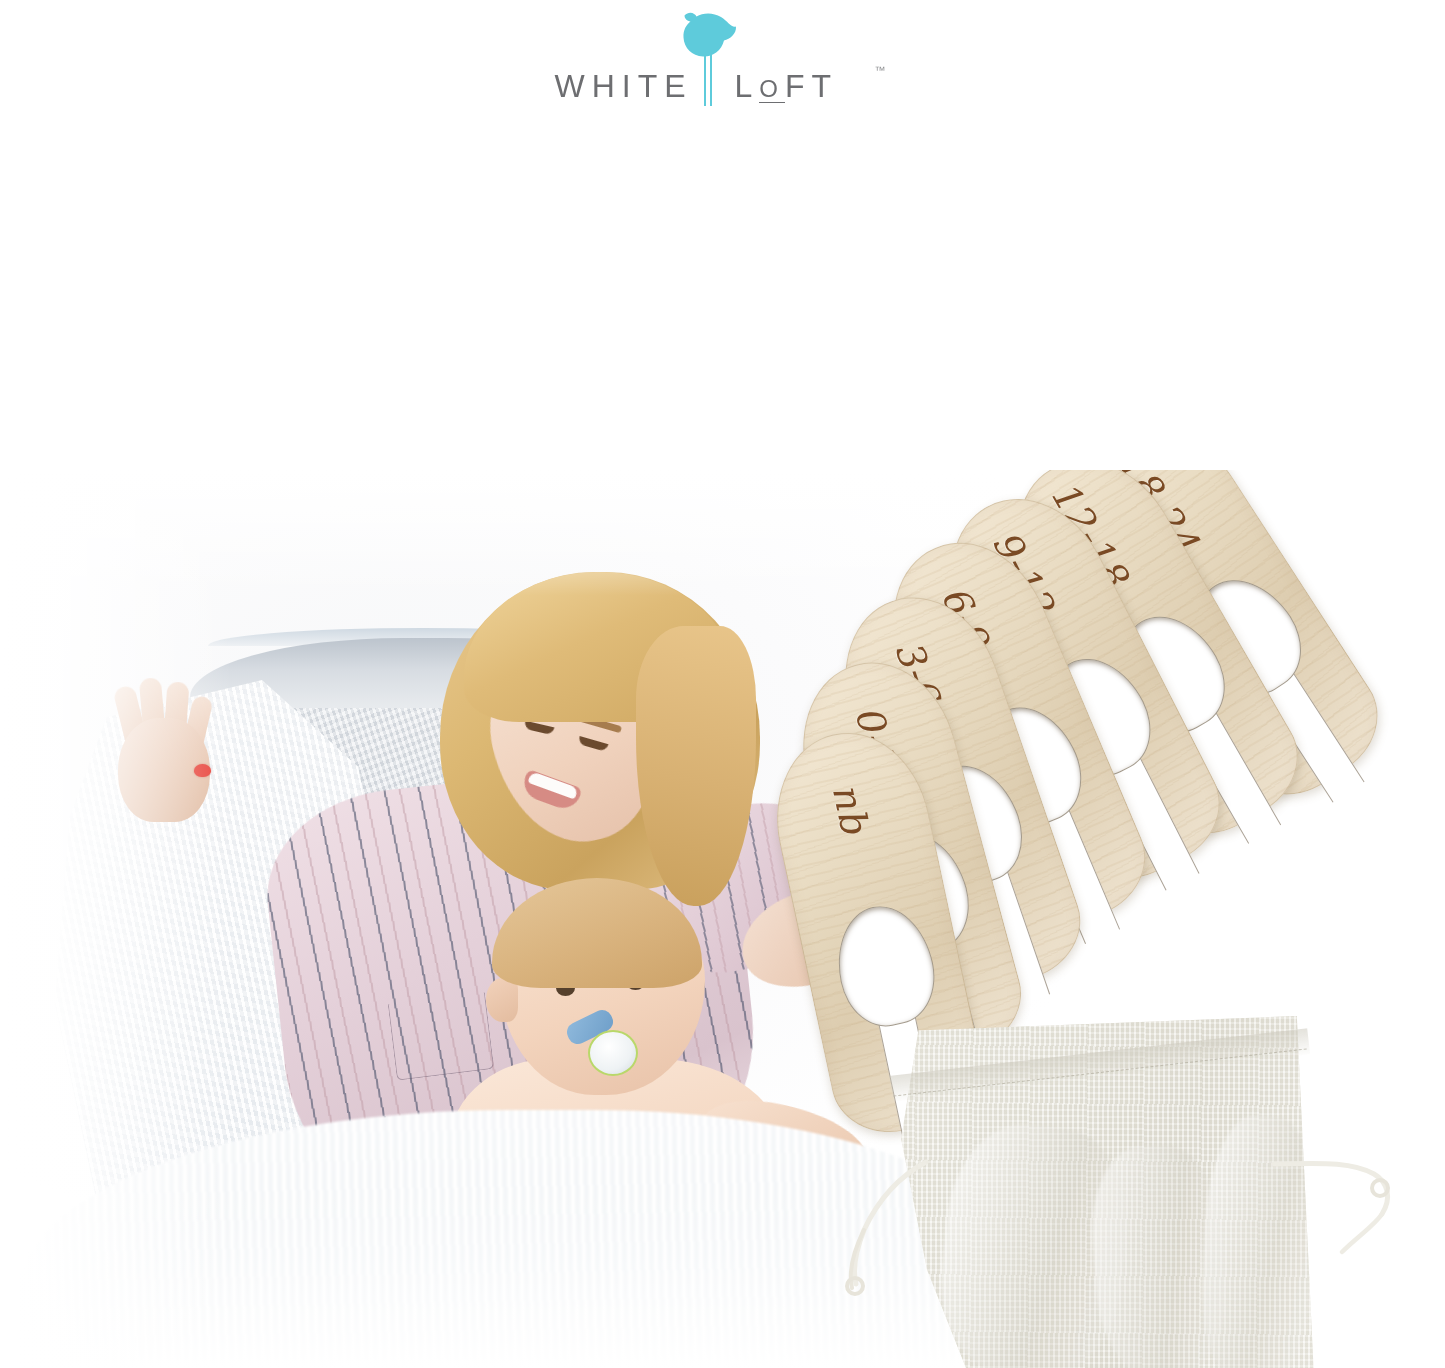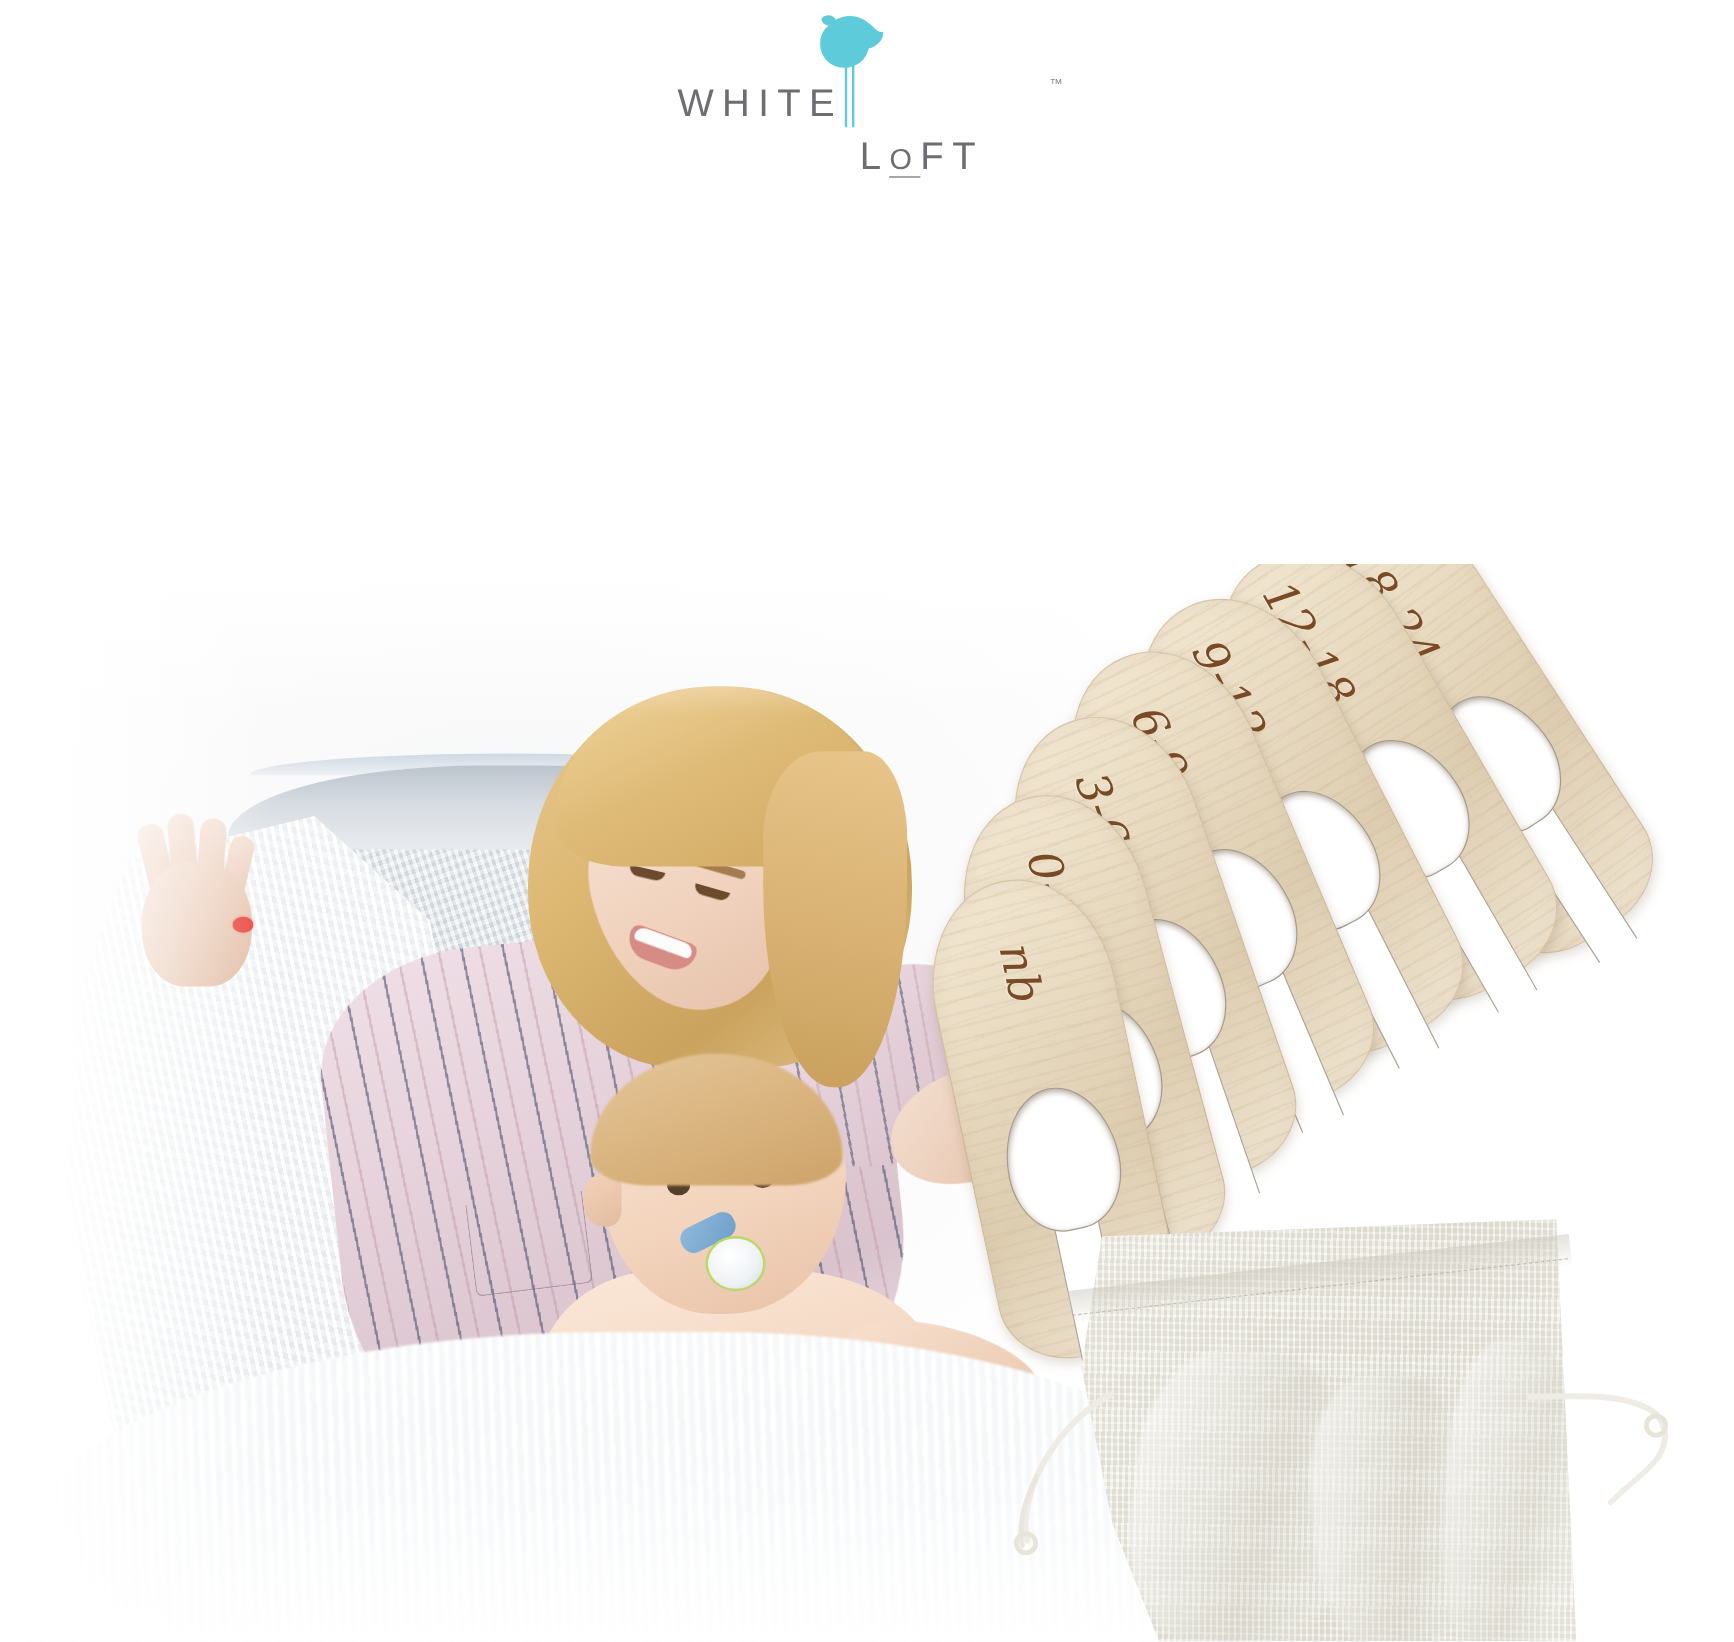--- a/index.html
+++ b/index.html
@@ -60,22 +60,22 @@
     position: absolute;
     top: 60px;
     font-family: "Liberation Sans", sans-serif;
     font-size: 32px;
     letter-spacing: 7px;
     color: #6d6e71;
     font-weight: 400;
     line-height: 40px;
     white-space: nowrap;
   }
-  #logo-white { left: 12px; text-align: right; }
-  #logo-loft  { left: 164px; margin-top: 44px; }
+  #logo-white { left: 2px; text-align: right; }
+  #logo-loft  { left: 182px; }
   #logo-loft .small-o {
     font-size: 24px;
     border-bottom: 1.6px solid #6d6e71;
     padding-bottom: 1px;
     display: inline-block;
     line-height: 24px;
   }
   #logo-tm {
     position: absolute;
     left: 322px;

